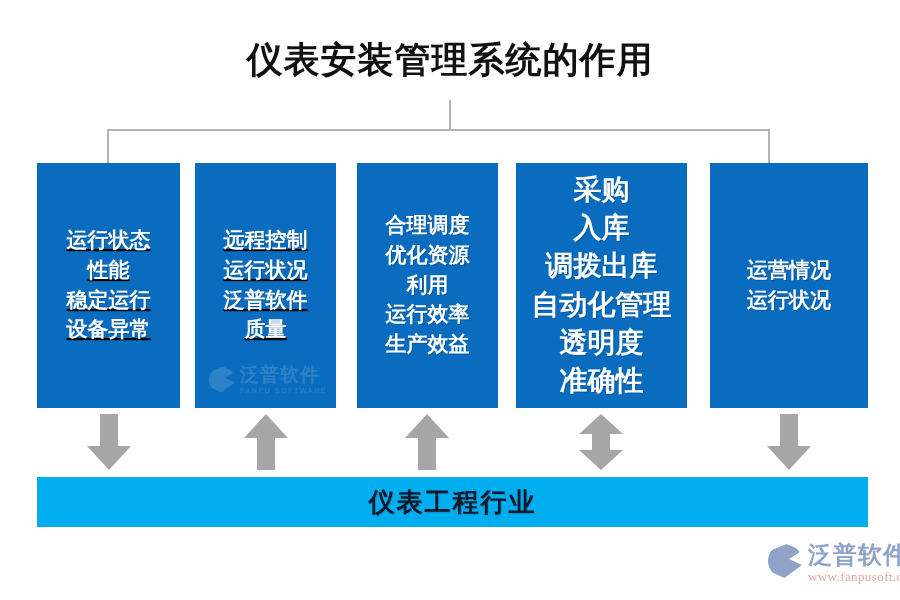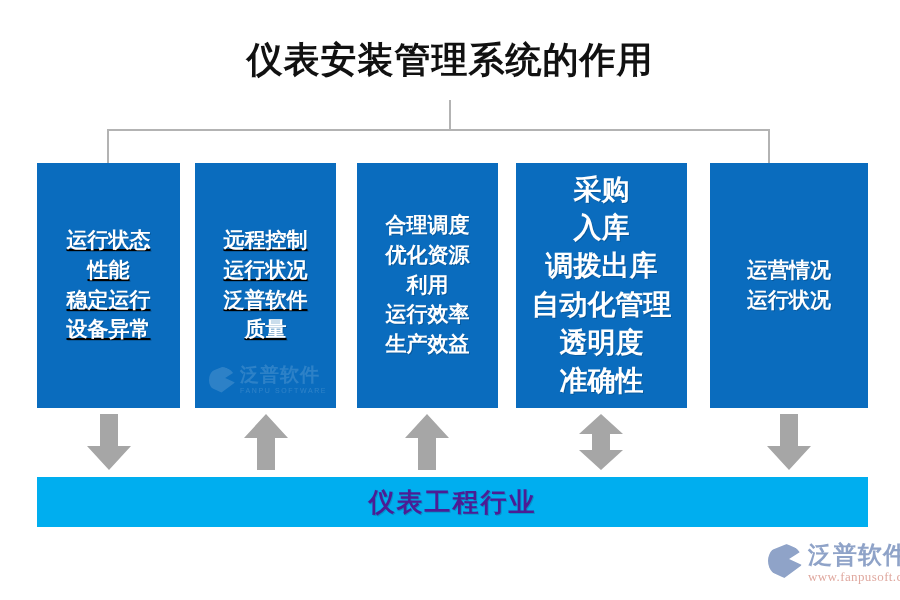--- a/index.html
+++ b/index.html
@@ -105,21 +105,21 @@
   
   .footer-bar{
     position:absolute;
     left:37px;top:477px;
     width:831px;height:50px;
     background:#00aeef;
     display:flex;align-items:center;justify-content:center;
   }
   .footer-bar span{
     font-family:"Liberation Serif","DejaVu Serif",serif;
-    font-weight:700;font-size:26px;color:#4c1d95;
+    font-weight:700;font-size:26px;color:#0f172a;
     letter-spacing:2px;
     text-shadow:1px 1px 0 rgba(0,0,0,0.15);
   }
 
   
   .logo{
     position:absolute;
     left:768px;top:543px;
     display:flex;align-items:flex-start;gap:6px;
   }

